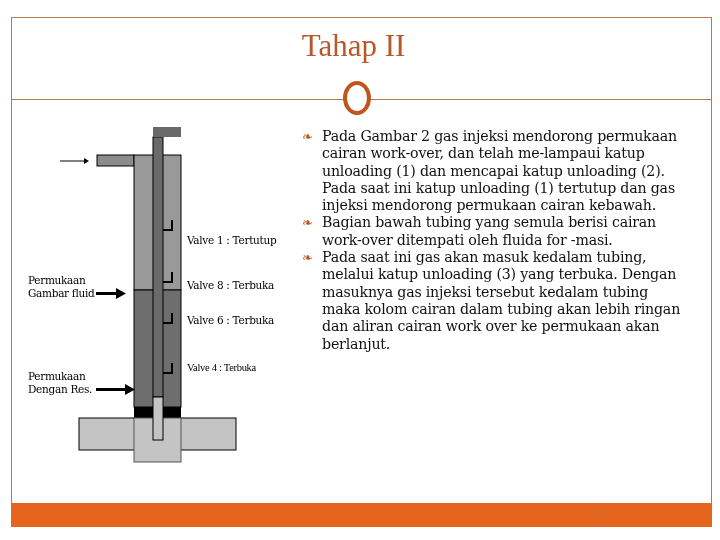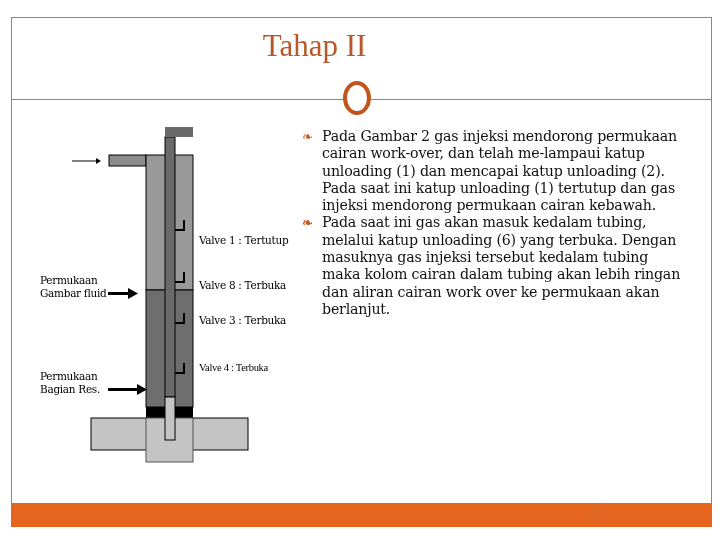--- a/index.html
+++ b/index.html
@@ -1,23 +1,23 @@
 <!DOCTYPE html>
 <html><head>
 <meta charset="utf-8">
 <style>
   html,body{margin:0;padding:0;background:#fff;}
   body{width:720px;height:540px;position:relative;overflow:hidden;font-family:"DejaVu Serif","Liberation Serif",serif;}
   .frame{position:absolute;left:11px;top:17px;width:701px;height:510px;border:1px solid #b87a4b;box-sizing:border-box;}
-  .title{position:absolute;left:0;top:28px;width:629px;text-align:center;font-family:"Liberation Serif",serif;font-size:31px;color:#b8582a;}
+  .title{position:absolute;left:0;top:28px;width:629px;text-align:center;font-family:"Liberation Serif",serif;font-size:31px;color:#b8582a;padding-left:39px;}
   .divider{position:absolute;left:12px;top:99px;width:699px;height:1px;background:#b87a4b;}
   .ring{position:absolute;left:343px;top:81px;width:28px;height:34px;border:4px solid #c1551c;border-radius:50%;background:#fff;box-sizing:border-box;}
   .footer{position:absolute;left:11px;top:503px;width:701px;height:24px;background:#e5641e;}
   .page-num{position:absolute;left:588px;top:505px;font-family:"Liberation Sans",sans-serif;font-size:13px;color:#d66a2c;}
-  .diagram{position:absolute;left:12px;top:0;width:320px;height:467px;}
+  .diagram{position:absolute;left:0;top:0;width:320px;height:467px;}
   .lbl{position:absolute;font-family:"DejaVu Serif",serif;font-size:10.5px;color:#000;line-height:13px;letter-spacing:-0.3px;}
   .bullets{position:absolute;left:302px;top:128px;width:380px;margin:0;padding:0;list-style:none;}
   .bullets li{position:relative;padding-left:20px;font-family:"DejaVu Serif",serif;font-size:14.2px;line-height:17.3px;color:#111;letter-spacing:-0.2px;margin-bottom:0;}
   .bullets li .b{position:absolute;left:0;top:0;color:#c1551c;font-size:13px;}
 </style>
 </head>
 <body>
 
 <div class="frame"></div>
 <div class="title">Tahap II</div>
@@ -51,32 +51,32 @@
     <path d="M163,323 H172 V313" fill="none" stroke="#000" stroke-width="2"></path>
     <path d="M163,373 H172 V363" fill="none" stroke="#000" stroke-width="2"></path>
 
     <rect x="96" y="292" width="20" height="3" fill="#000"></rect>
     <polygon points="116,288 126,293.5 116,299" fill="#000"></polygon>
     <rect x="96" y="388" width="29" height="3" fill="#000"></rect>
     <polygon points="125,384 135,389.5 125,395" fill="#000"></polygon>
   </svg>
   <div class="lbl" style="left:187px;top:234px;">Valve 1 : Tertutup</div>
   <div class="lbl" style="left:187px;top:279px;">Valve 8 : Terbuka</div>
-  <div class="lbl" style="left:187px;top:314px;">Valve 3 : Terbuka</div>
+  <div class="lbl" style="left:187px;top:314px;">Valve 6 : Terbuka</div>
   <div class="lbl" style="left:187px;top:361px;font-family:Liberation Serif, serif;">Valve 4 : Terbuka</div>
   <div class="lbl" style="left:28px;top:274px;">
     <div>Permukaan</div>
     <div>Gambar fluid</div>
   </div>
   <div class="lbl" style="left:28px;top:370px;">
     <div>Permukaan</div>
-    <div>Bagian Res.</div>
+    <div>Dengan Res.</div>
   </div>
 </div>
 
 <ul class="bullets">
   <li><span class="b">❧</span><span>Pada Gambar 2 gas injeksi mendorong permukaan cairan work-over, dan telah me-lampaui katup unloading (1) dan mencapai katup unloading (2).  Pada saat ini katup unloading (1) tertutup dan gas injeksi mendorong permukaan cairan kebawah.</span></li>
-  <li><span class="b">❧</span></li>
-  <li><span class="b">❧</span><span>Pada saat ini gas akan masuk kedalam tubing, melalui katup unloading (6) yang terbuka. Dengan masuknya gas injeksi tersebut kedalam tubing maka kolom cairan dalam tubing akan lebih ringan dan aliran cairan work over ke permukaan akan berlanjut.</span></li>
+  <li><span class="b">❧</span><span>Bagian bawah tubing yang semula berisi cairan work-over ditempati oleh fluida for -masi.</span></li>
+  <li><span class="b">❧</span><span>Pada saat ini gas akan masuk kedalam tubing, melalui katup unloading (3) yang terbuka. Dengan masuknya gas injeksi tersebut kedalam tubing maka kolom cairan dalam tubing akan lebih ringan dan aliran cairan work over ke permukaan akan berlanjut.</span></li>
 </ul>
 
 <div class="footer"></div>
 <div class="page-num">49</div>
 
 </body></html>

